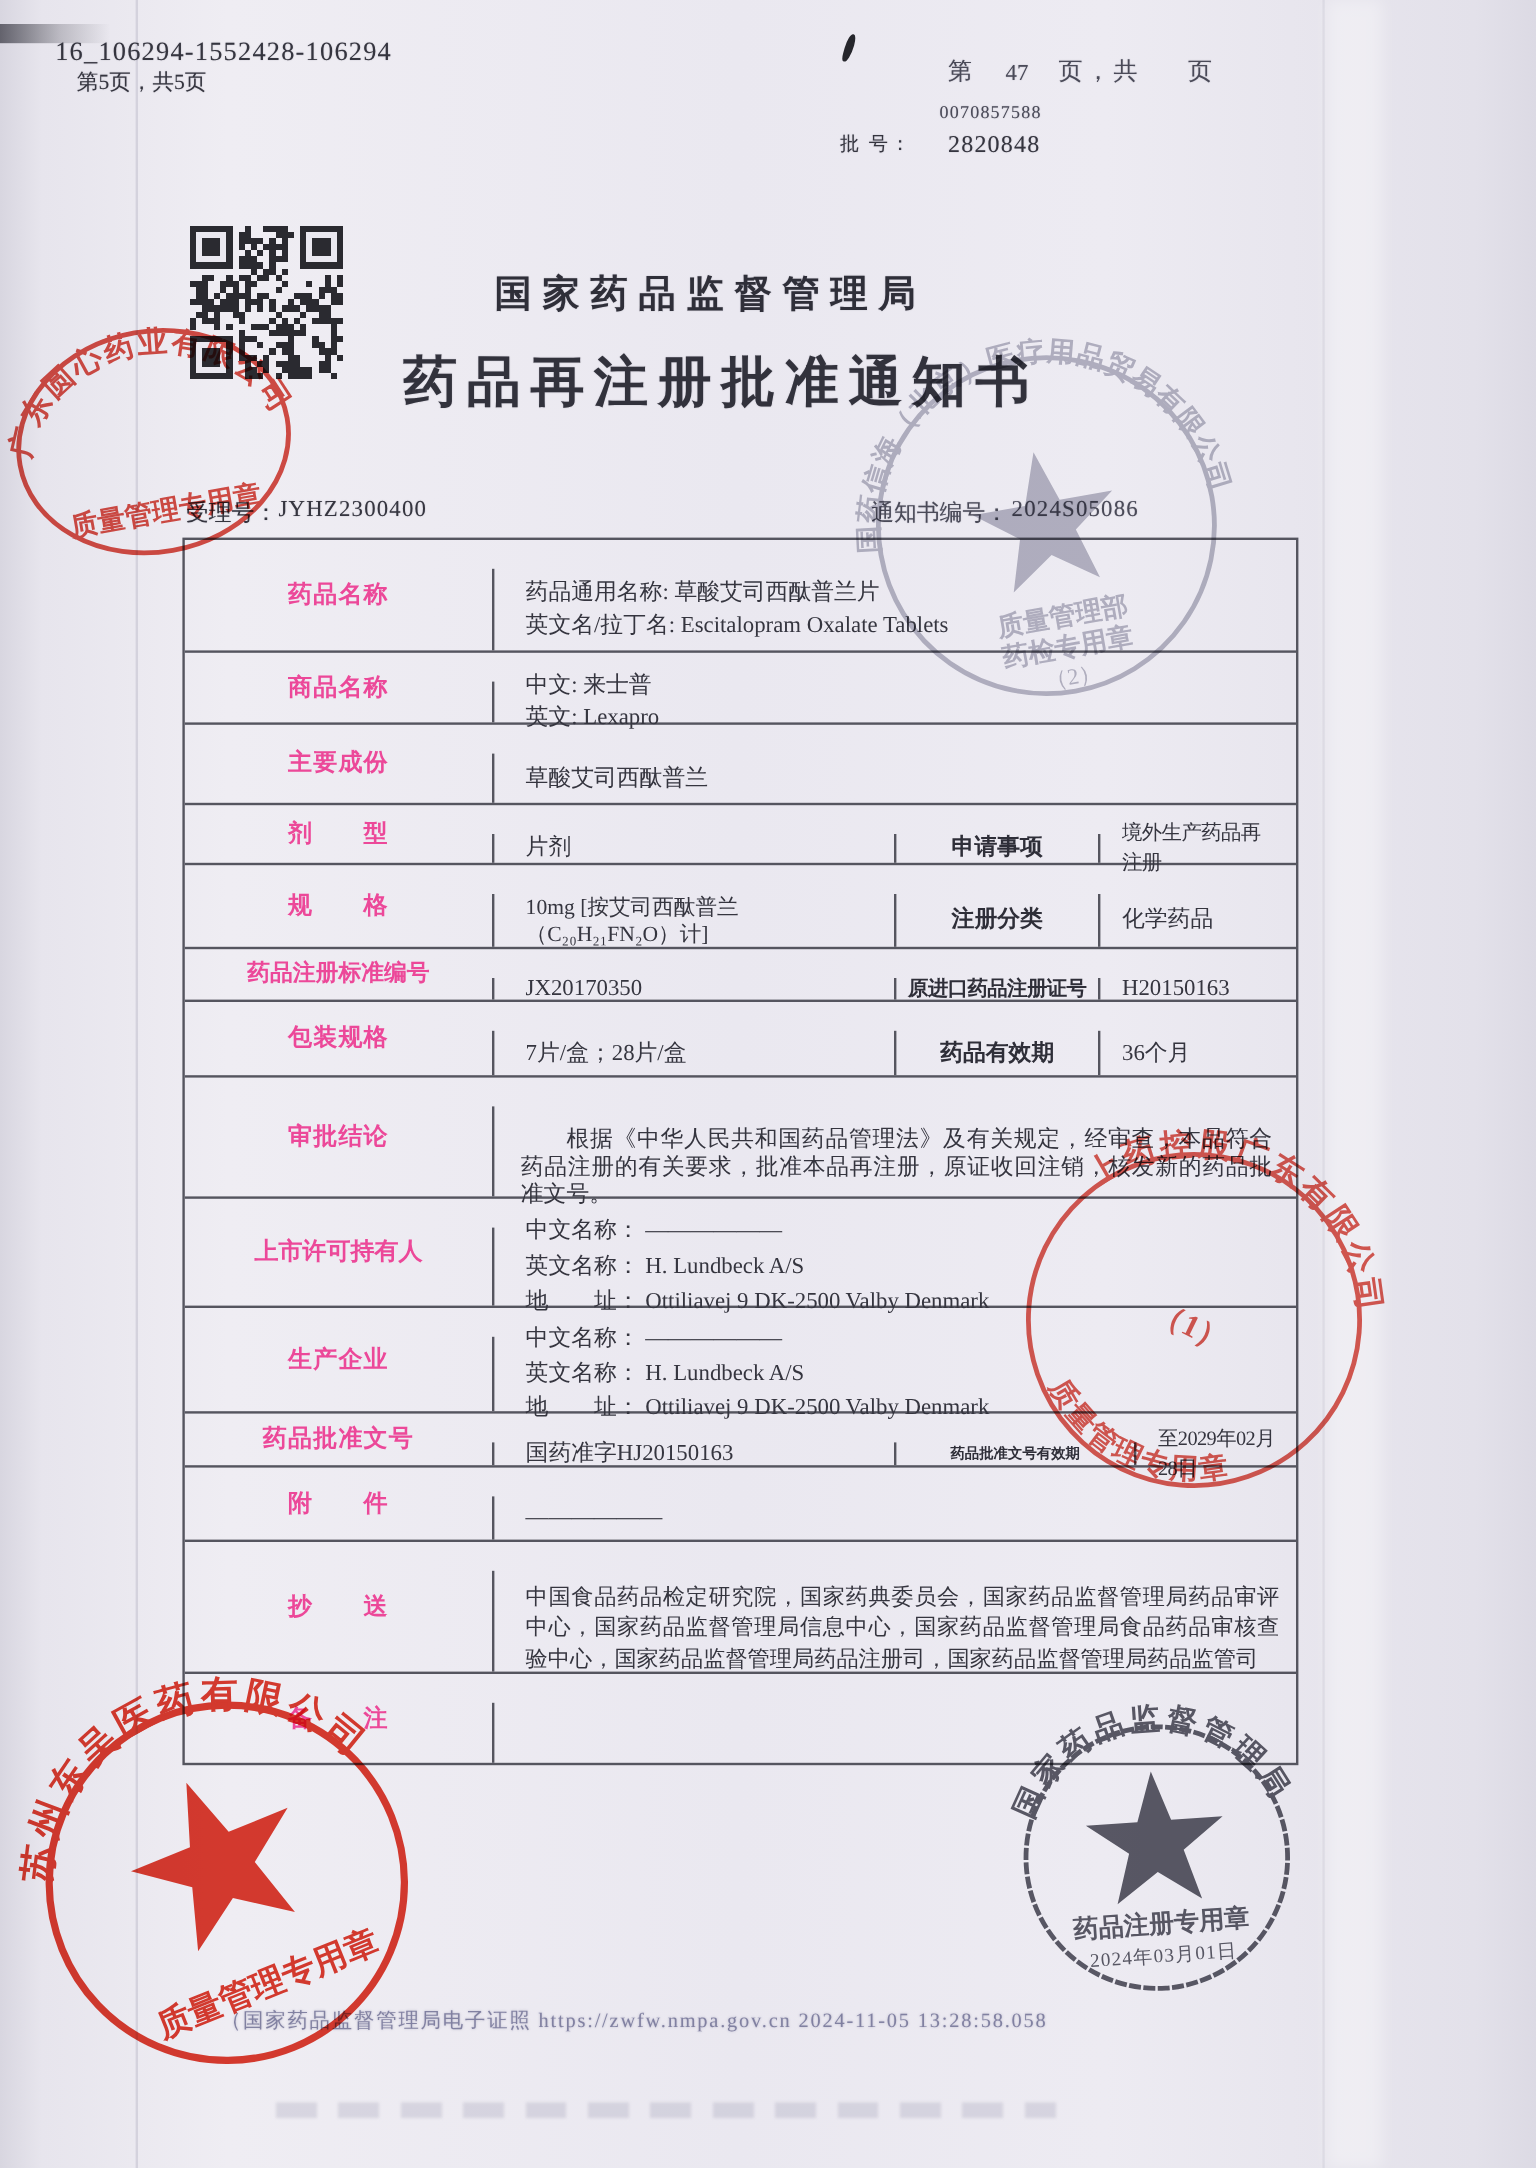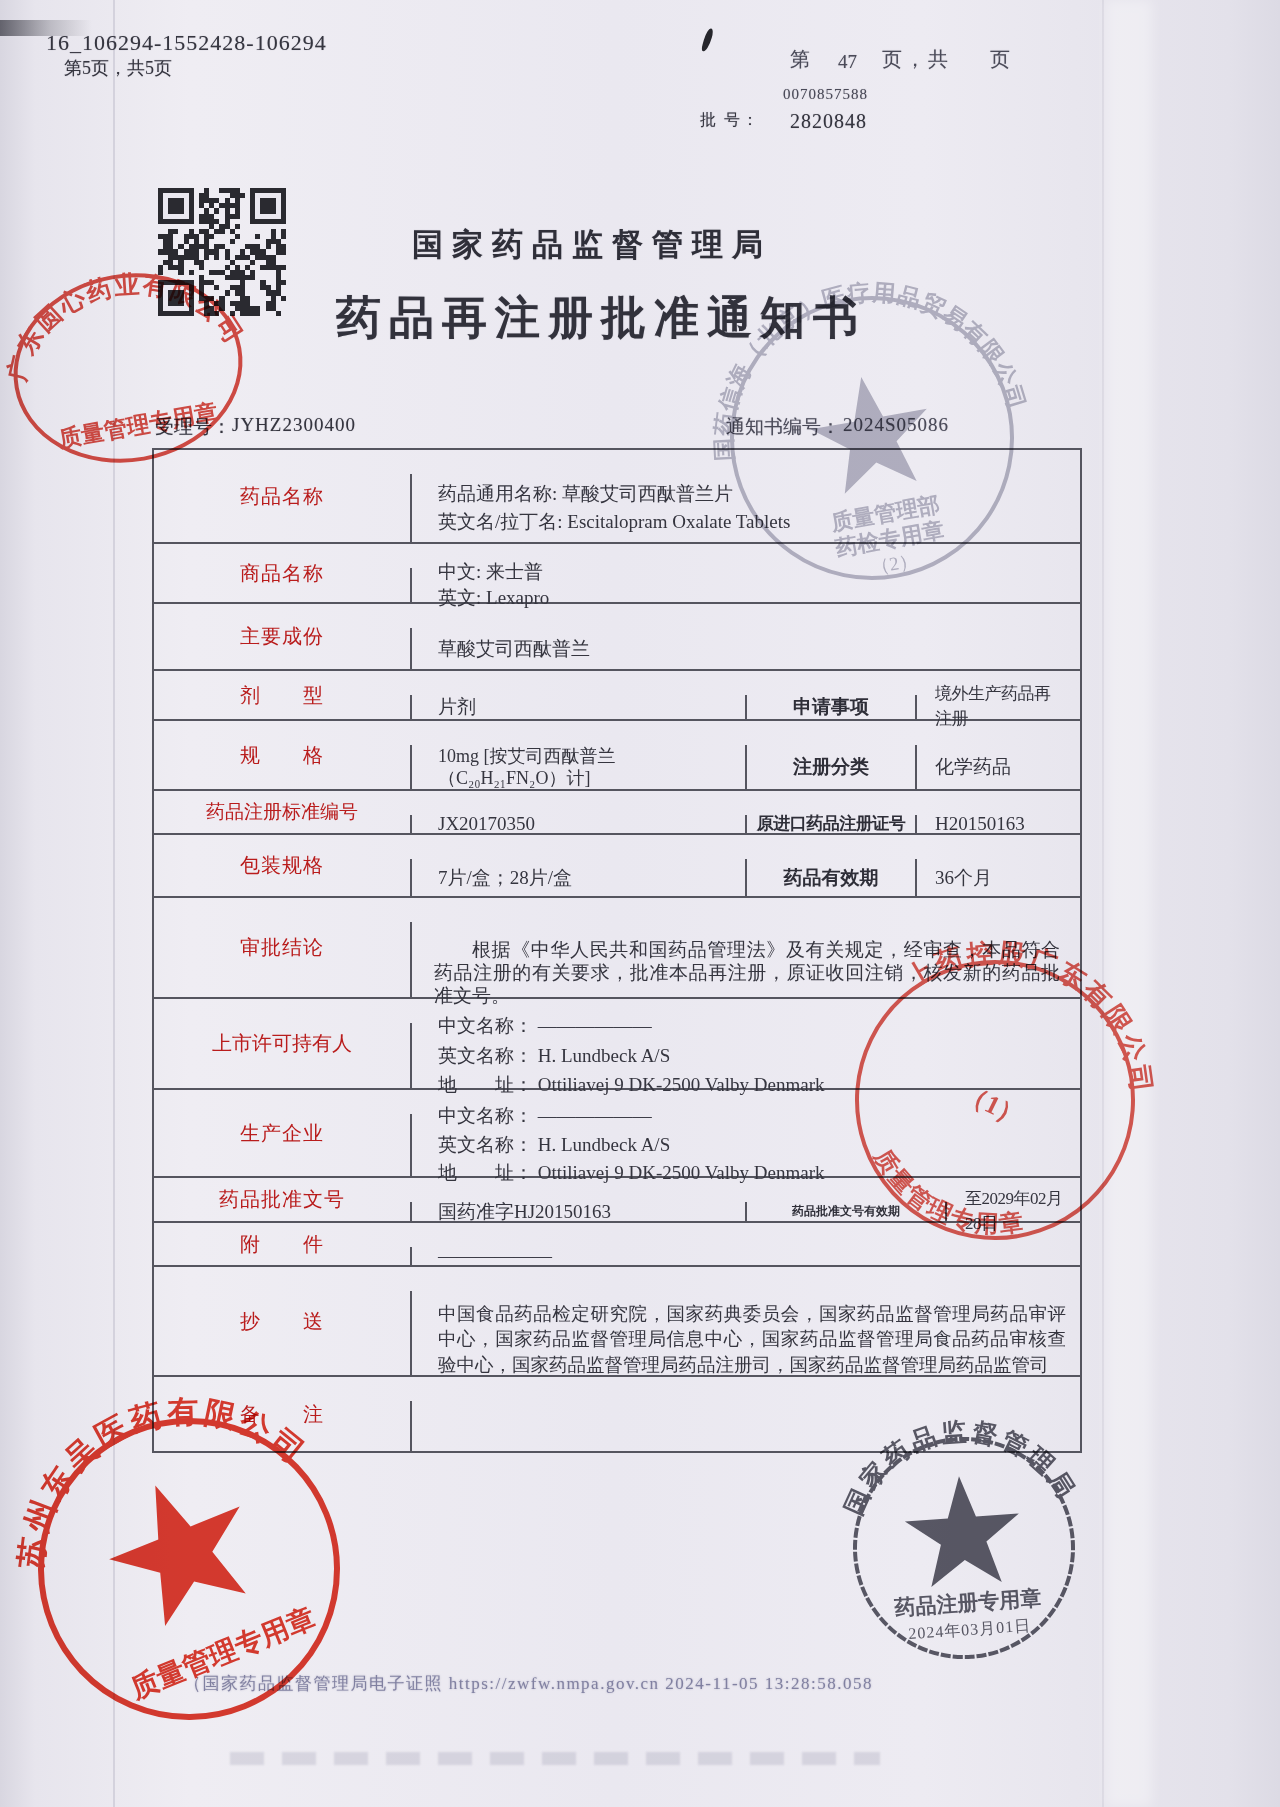--- a/index.html
+++ b/index.html
@@ -21,22 +21,22 @@
   .ghost-line{position:absolute;left:230px;top:1752px;width:650px;height:13px;filter:blur(1.2px);
     background:repeating-linear-gradient(90deg,rgba(110,110,140,.18) 0 34px,rgba(110,110,140,0) 34px 52px);}
   .shine{position:absolute;top:0;height:100%;width:46px;background:rgba(255,255,255,.35);filter:blur(6px);}
   
   .table{position:absolute;left:152px;top:448px;width:930px;border:2px solid #55555f;box-sizing:border-box;}
   .row{display:flex;box-sizing:border-box;}
   .row + .row{border-top:2px solid #55555f;}
   .cell{box-sizing:border-box;display:flex;flex-direction:column;justify-content:center;
     font-size:19px;line-height:1.45;}
   .cell + .cell{border-left:2px solid #55555f;margin-top:24px;}
-  .lbl{width:256px;flex:0 0 256px;align-items:center;text-align:right;font-weight:400;
-    font-size:20px;letter-spacing:1px;color:#b91c1c;}
+  .lbl{width:256px;flex:0 0 256px;align-items:center;text-align:right;font-weight:700;
+    font-size:20px;letter-spacing:1px;color:#ec4899;}
   .val{flex:1 1 auto;padding:4px 16px 4px 26px;align-items:flex-start;}
   .v1{width:335px;flex:0 0 335px;}
   .l2{width:170px;flex:0 0 170px;align-items:center;text-align:center;font-weight:600;color:#2e2e38;}
   .v2{padding-left:18px;}
   .r11 .l2{width:200px;flex:0 0 200px;font-size:12px;}
   .tight{font-size:17px;letter-spacing:-0.5px;}
   .para{display:block;padding:26px 20px 0 22px;text-indent:2em;white-space:normal;
     text-align:justify;font-size:19px;line-height:1.22;}
   .para2{display:block;padding:18px 14px 4px 26px;white-space:normal;text-align:justify;
     font-size:18.5px;line-height:1.38;}
@@ -401,21 +401,21 @@
       </div>
     </div>
 
     <div class="row r11" style="height:45px">
       <div class="cell lbl">药品批准文号</div>
       <div class="cell val v1">国药准字HJ20150163</div>
       <div class="cell l2">药品批准文号有效期</div>
       <div class="cell val v2 tight">至2029年02月28日</div>
     </div>
 
-    <div class="row" style="height:44px">
+    <div class="row" style="height:62px">
       <div class="cell lbl">附　　件</div>
       <div class="cell val">——————</div>
     </div>
 
 
     <div class="row" style="height:110px">
       <div class="cell lbl">抄　　送</div>
       <div class="cell" style="flex:1">
         <span class="para2">中国食品药品检定研究院，国家药典委员会，国家药品监督管理局药品审评中心，国家药品监督管理局信息中心，国家药品监督管理局食品药品审核查验中心，国家药品监督管理局药品注册司，国家药品监督管理局药品监管司</span>
       </div>

